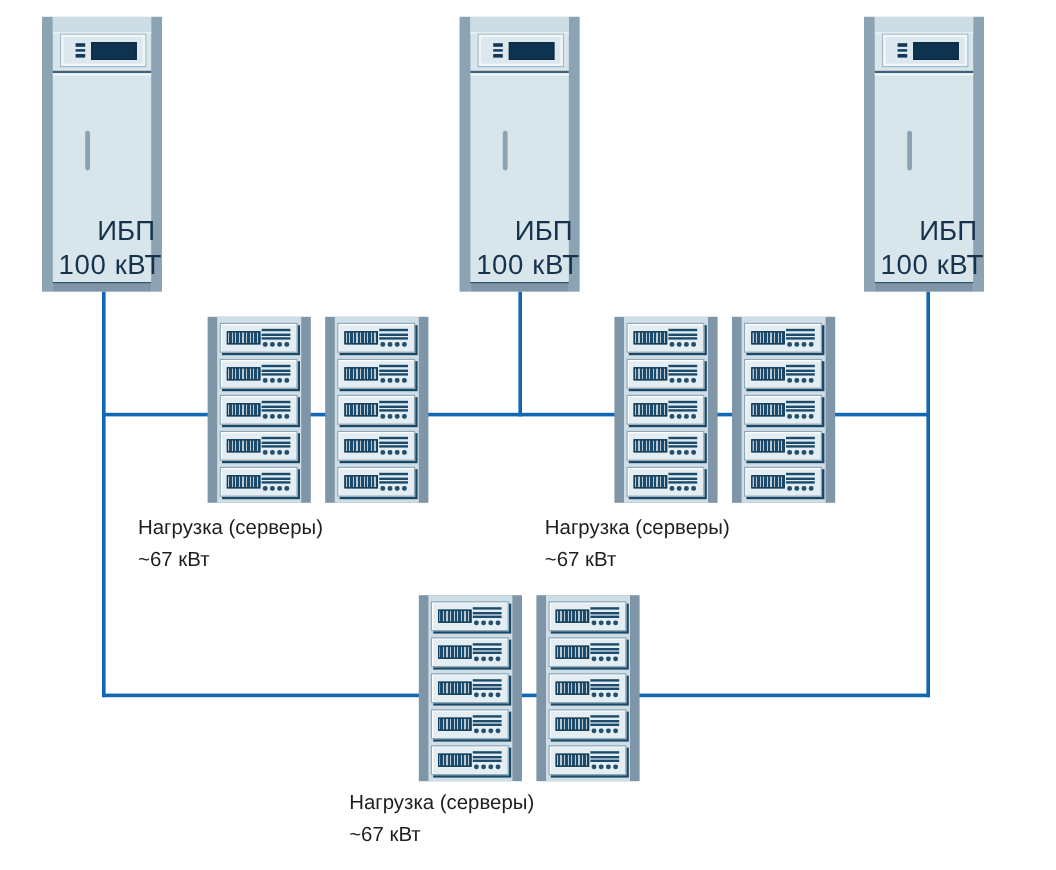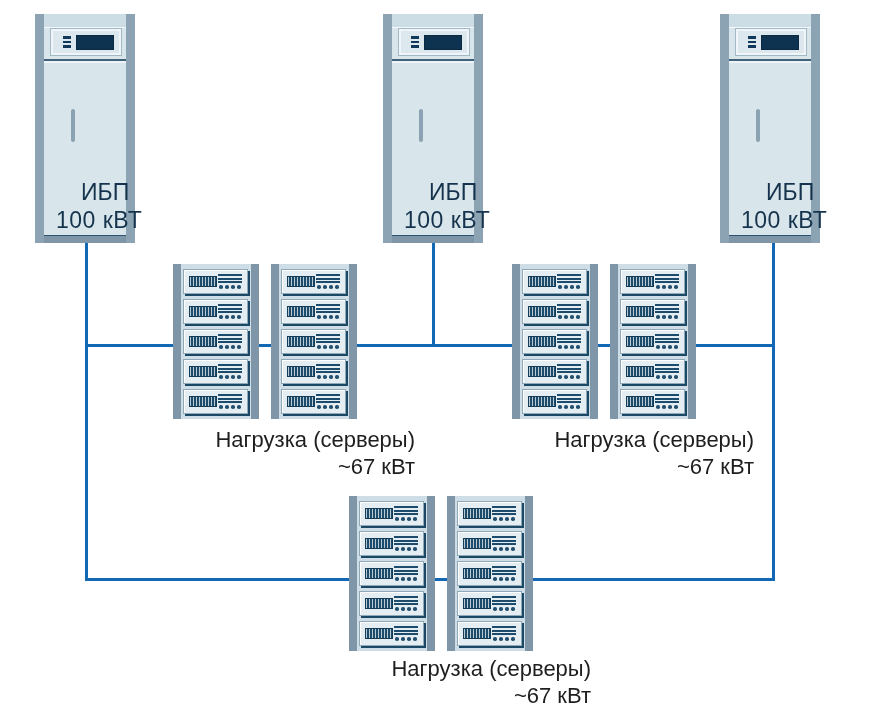--- a/index.html
+++ b/index.html
@@ -25,21 +25,21 @@
     border:2px solid #eff5f8;box-shadow:0 0 0 1px #a2b8c4;display:flex;align-items:center;box-sizing:border-box;}
   .ups .menu{margin-left:10px;display:flex;flex-direction:column;gap:2px;}
   .ups .menu i{display:block;width:8px;height:2.5px;background:#11375a;}
   .ups .screen{margin-left:5px;width:38px;height:15px;background:#0d3350;border:1px solid #0a2a42;box-sizing:border-box;}
   .ups .divider{position:absolute;left:9px;right:9px;top:45px;height:2px;background:#40617a;}
   .ups .divider2{position:absolute;left:9px;right:9px;top:47px;height:2px;background:#edf3f6;}
   .ups .handle{position:absolute;left:36px;top:95px;width:4px;height:33px;background:#8ba2b2;border-radius:2px;}
   .ups .bottomstrip{position:absolute;left:9px;right:9px;bottom:0;height:7px;background:#7e96a8;border-top:1px solid #2e5470;}
   .ups .ups-label{position:absolute;left:0;right:0;bottom:9px;color:#15334d;font-size:23px;line-height:28px;white-space:nowrap;}
   .ups .ups-label .l1{margin-left:46px;}
-  .ups .ups-label .l2{margin-left:21px;letter-spacing:.5px;}
+  .ups .ups-label .l2{margin-left:7px;letter-spacing:.5px;text-align:right;}
 
   
   .load-group{position:absolute;width:184px;height:155px;z-index:2;display:flex;gap:12px;}
   .load-group.g1{left:173px;top:264px;}
   .load-group.g2{left:512px;top:264px;}
   .load-group.g3{left:349px;top:496px;}
   .rack{position:relative;width:86px;height:155px;background:#7e96a8;flex:none;}
   .rack-col{position:absolute;left:8px;right:8px;top:0;bottom:0;background:#cfdee6;
     display:flex;flex-direction:column;gap:5px;padding:5px 0;box-sizing:border-box;}
   .server{height:25px;flex:none;margin:0 3px 0 2px;background:#e3edf2;border:1px solid #8fa9b8;
@@ -47,21 +47,21 @@
     padding:0 5px;box-sizing:border-box;}
   .vent{width:26px;height:9px;flex:none;background:#1c4b6b;border:1px solid #123c57;box-sizing:content-box;
     background-image:repeating-linear-gradient(90deg,rgba(255,255,255,.7) 0 1px,transparent 1px 3px);}
   .srv-right{margin-left:auto;display:flex;flex-direction:column;align-items:center;gap:2px;}
   .slots{display:flex;flex-direction:column;gap:1.5px;}
   .slots i{display:block;width:24px;height:2px;background:#1c4b6b;}
   .leds{display:flex;gap:2.5px;}
   .leds i{display:block;width:3.5px;height:3.5px;border-radius:50%;background:#24506f;}
 
   
-  .load-label{position:absolute;width:300px;text-align:right;color:#1e1e1e;font-size:22px;line-height:27px;z-index:2;}
+  .load-label{position:absolute;width:300px;text-align:left;color:#1e1e1e;font-size:17px;line-height:27px;z-index:2;}
   .load-label.t1{left:115px;top:426px;}
   .load-label.t2{left:454px;top:426px;}
   .load-label.t3{left:291px;top:655px;}
 </style>
 </head>
 <body>
 
 <div id="canvas">
 
   <div class="line v1"></div>

